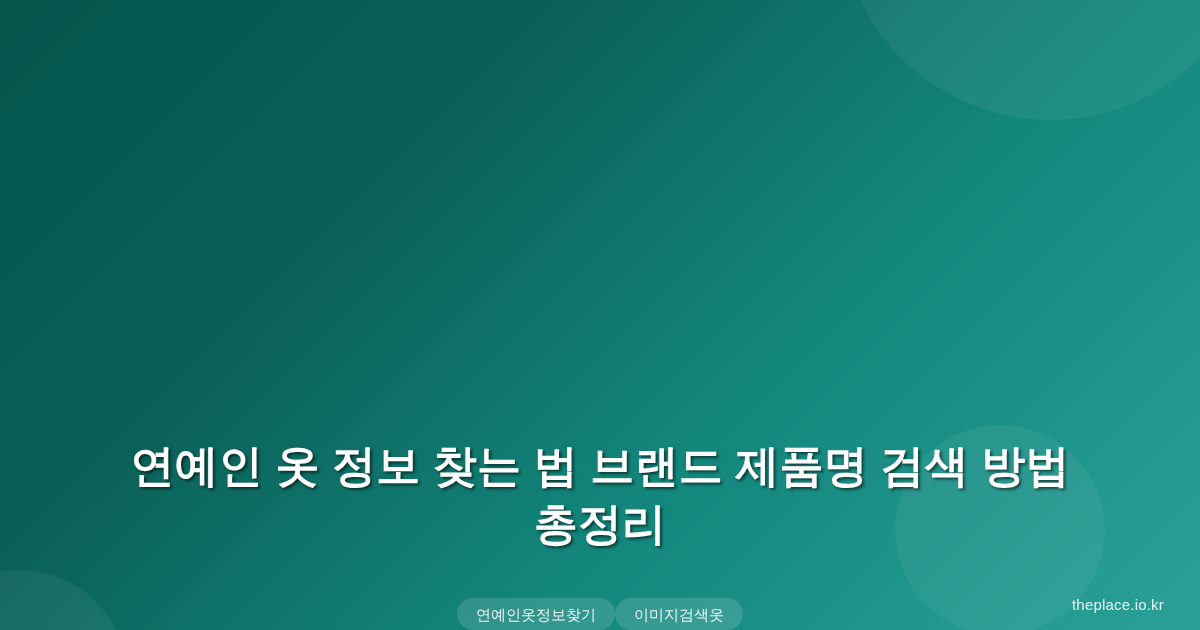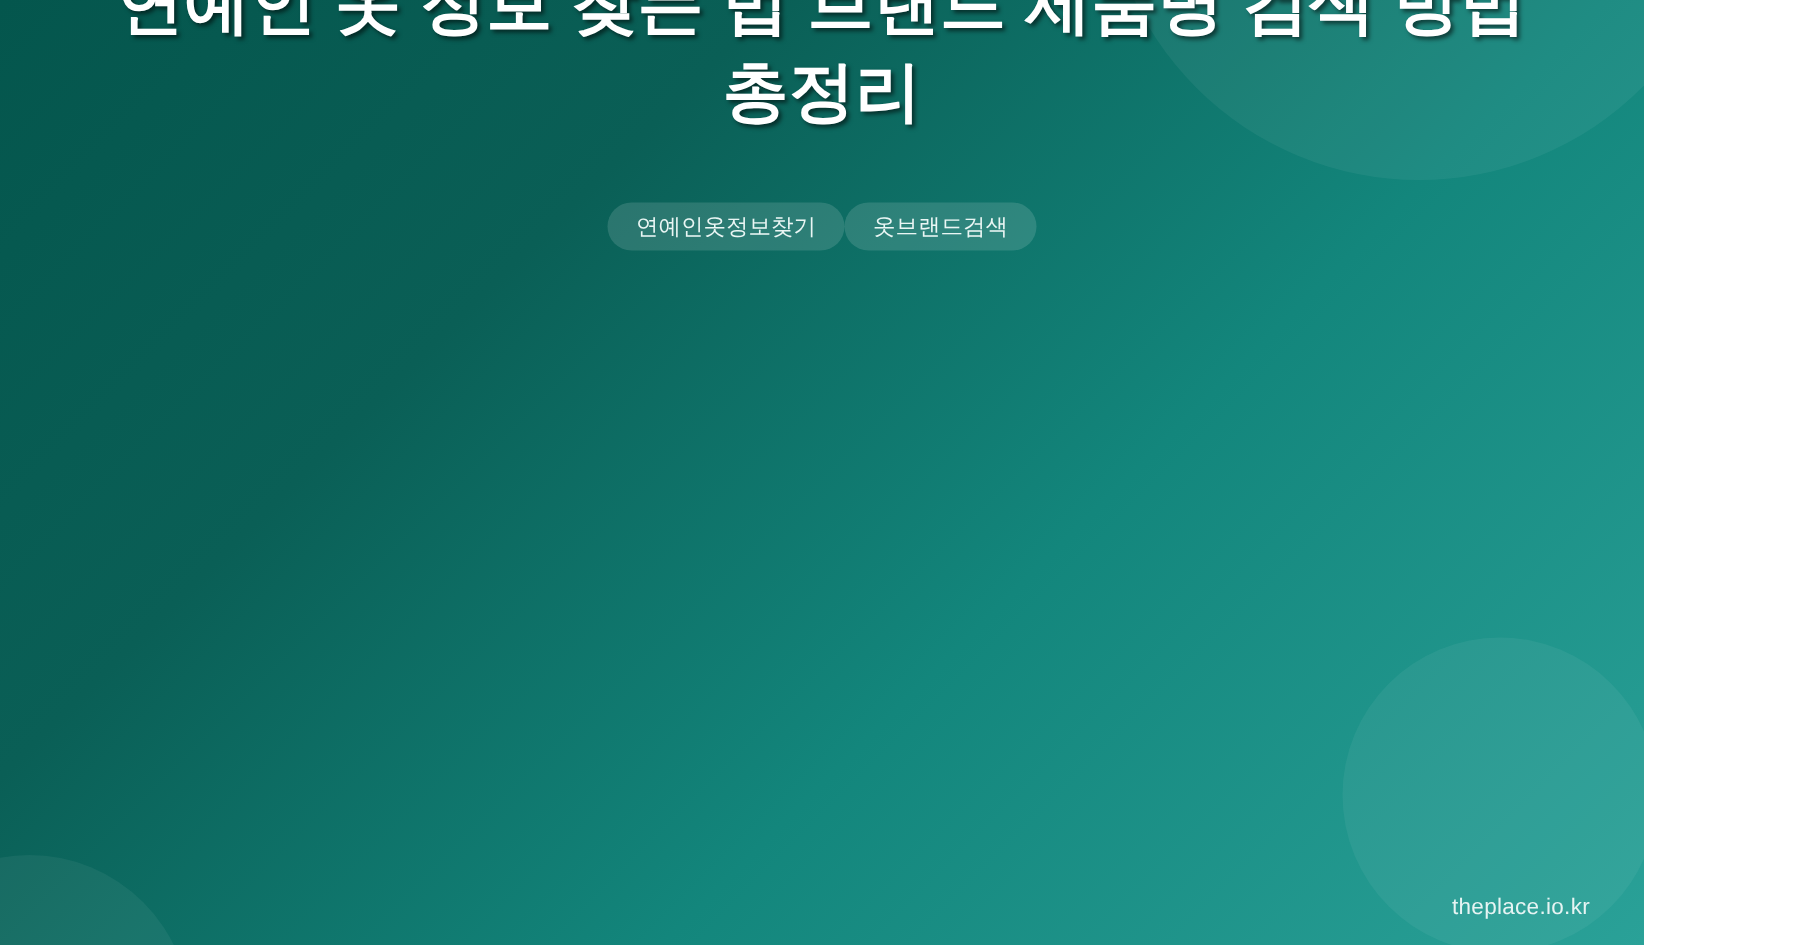--- a/index.html
+++ b/index.html
@@ -9,28 +9,28 @@
   }
   body {
     width: 1200px;
     height: 630px;
     overflow: hidden;
     font-family: "Liberation Sans", "DejaVu Sans", sans-serif;
   }
 
   .og-card {
     position: relative;
-    width: 1096px;
+    width: 1200px;
     height: 630px;
     overflow: hidden;
     background: linear-gradient(135deg, #04564d 0%, #0a5f56 30%, #13867c 62%, #2aa198 100%);
     display: flex;
     flex-direction: column;
     align-items: center;
-    justify-content: flex-start;
+    justify-content: flex-end;
     box-sizing: border-box;
   }
 
   
   .deco {
     position: absolute;
     border-radius: 50%;
     background: rgba(255, 255, 255, 0.055);
     pointer-events: none;
   }
@@ -121,20 +121,20 @@
   <span class="deco deco--top-right"></span>
   <span class="deco deco--bottom-right"></span>
   <span class="deco deco--bottom-left"></span>
 
   <div class="content">
 
     <h1 class="title">연예인 옷 정보 찾는 법 브랜드 제품명 검색 방법 총정리</h1>
 
     <div class="tags">
       <span class="tag">연예인옷정보찾기</span>
-      <span class="tag">옷브랜드검색</span>
+      <span class="tag">이미지검색옷</span>
     </div>
 
   </div>
 
   <div class="watermark">theplace.io.kr</div>
 
 </div>
 
 </body></html>

